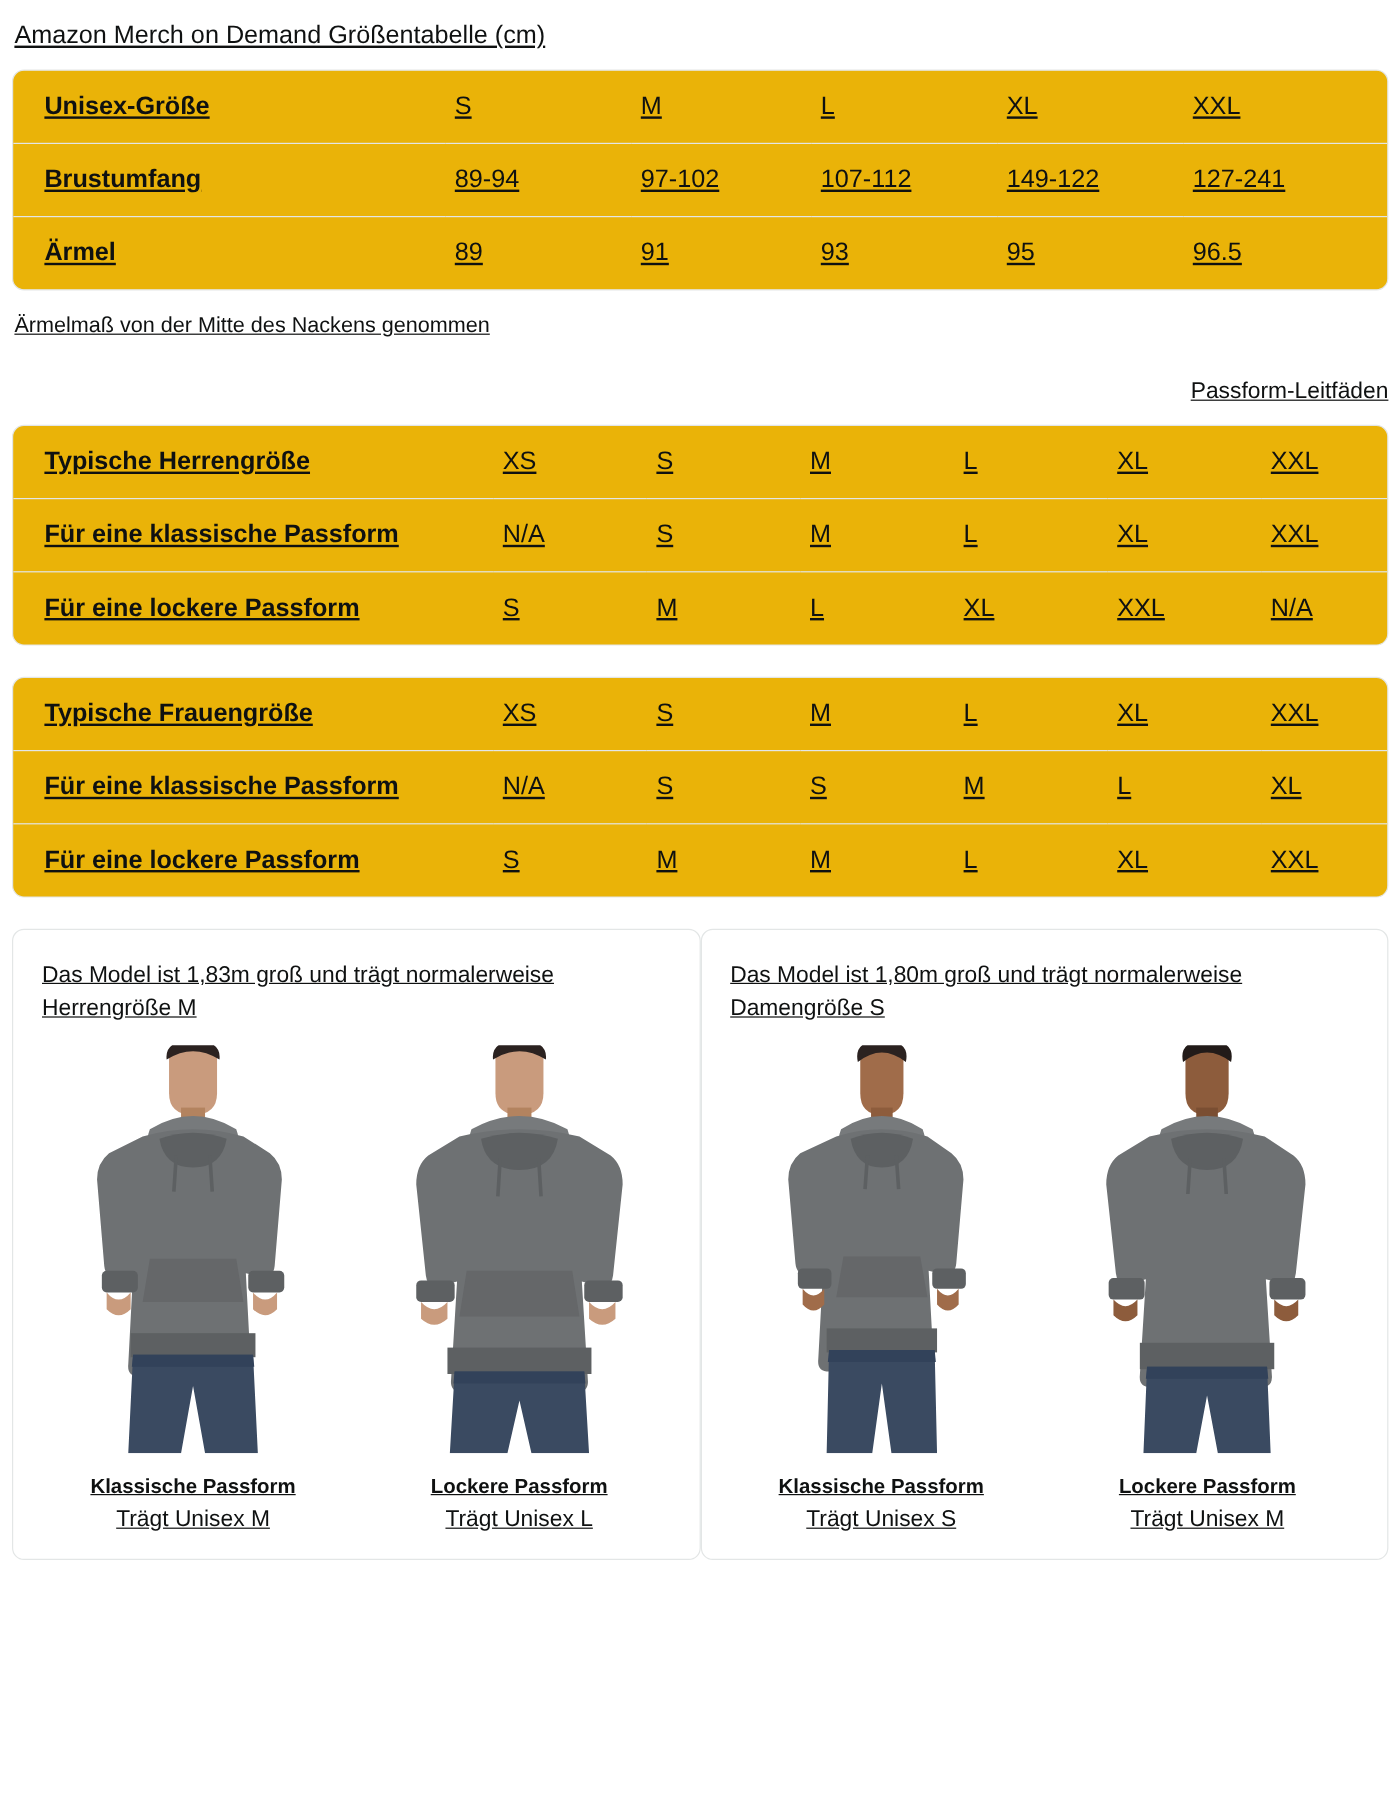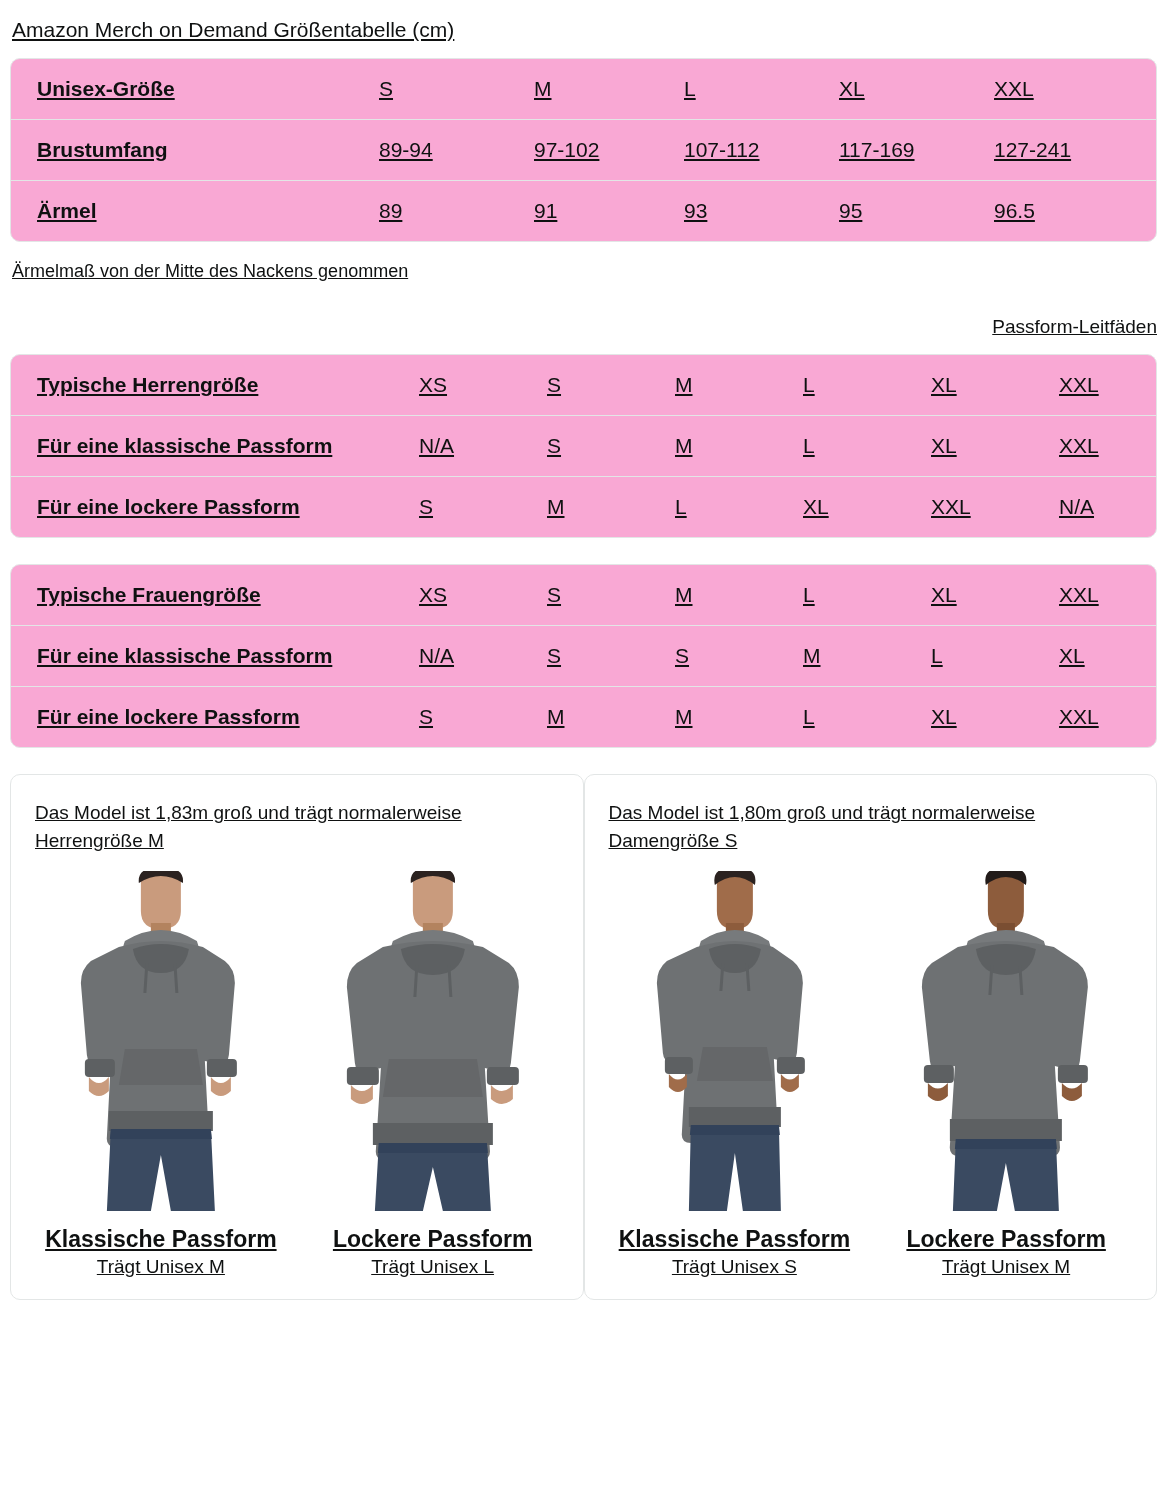--- a/index.html
+++ b/index.html
@@ -45,21 +45,21 @@
     text-align: right;
   }
 
   table.sizechart {
     width: 100%;
     border-collapse: separate;
     border-spacing: 0;
     border: 1px solid #e3e6e6;
     border-radius: 10px;
     overflow: hidden;
-    background: #f9a8d4;
+    background: #eab308;
   }
   table.sizechart td {
     padding: 0;
     border-bottom: 1px solid #e3e6e6;
     vertical-align: middle;
   }
   table.sizechart tr:last-child td {
     border-bottom: none;
   }
   .cell {
@@ -112,21 +112,21 @@
   .fig {
     flex: 1 1 0;
     text-align: center;
   }
   .fig-img {
     width: 100%;
     height: 340px;
     display: block;
   }
   .fig-title {
-    font-size: 23px;
+    font-size: 17px;
     font-weight: bold;
     line-height: 28px;
     margin-top: 14px;
     color: #0f1111;
   }
   .fig-sub {
     font-size: 19px;
     line-height: 28px;
     color: #0f1111;
     font-weight: 400;
@@ -168,21 +168,21 @@
         <td class="c1">
             <div class="cell">89-94</div>
           </td>
         <td class="c2">
             <div class="cell">97-102</div>
           </td>
         <td class="c3">
             <div class="cell">107-112</div>
           </td>
         <td class="c4">
-            <div class="cell">117-169</div>
+            <div class="cell">149-122</div>
           </td>
         <td>
             <div class="cell">127-241</div>
           </td>
       </tr>
       <tr>
         <td class="rowhead">
             <div class="cell">Ärmel</div>
           </td>
         <td class="c1">

